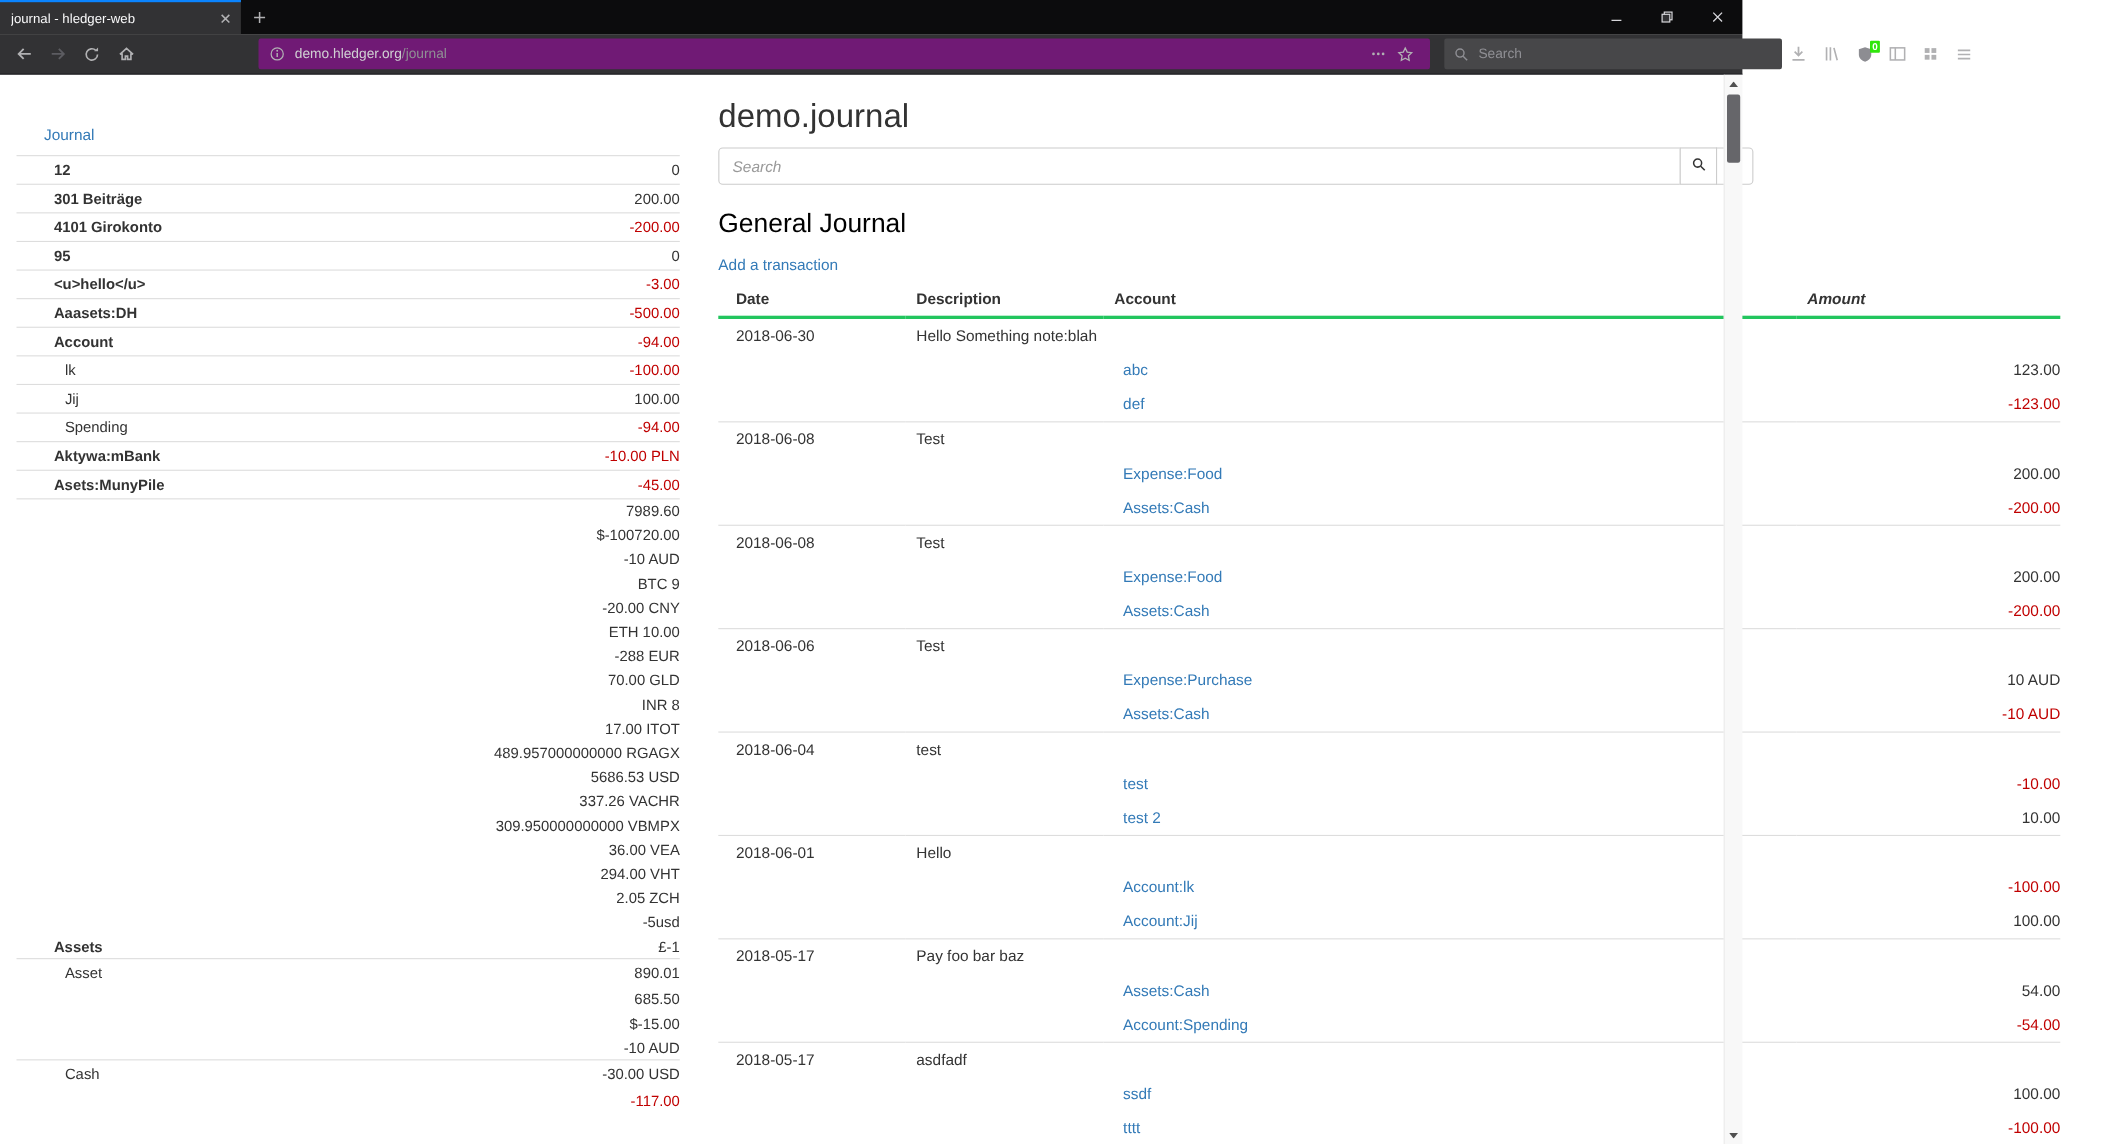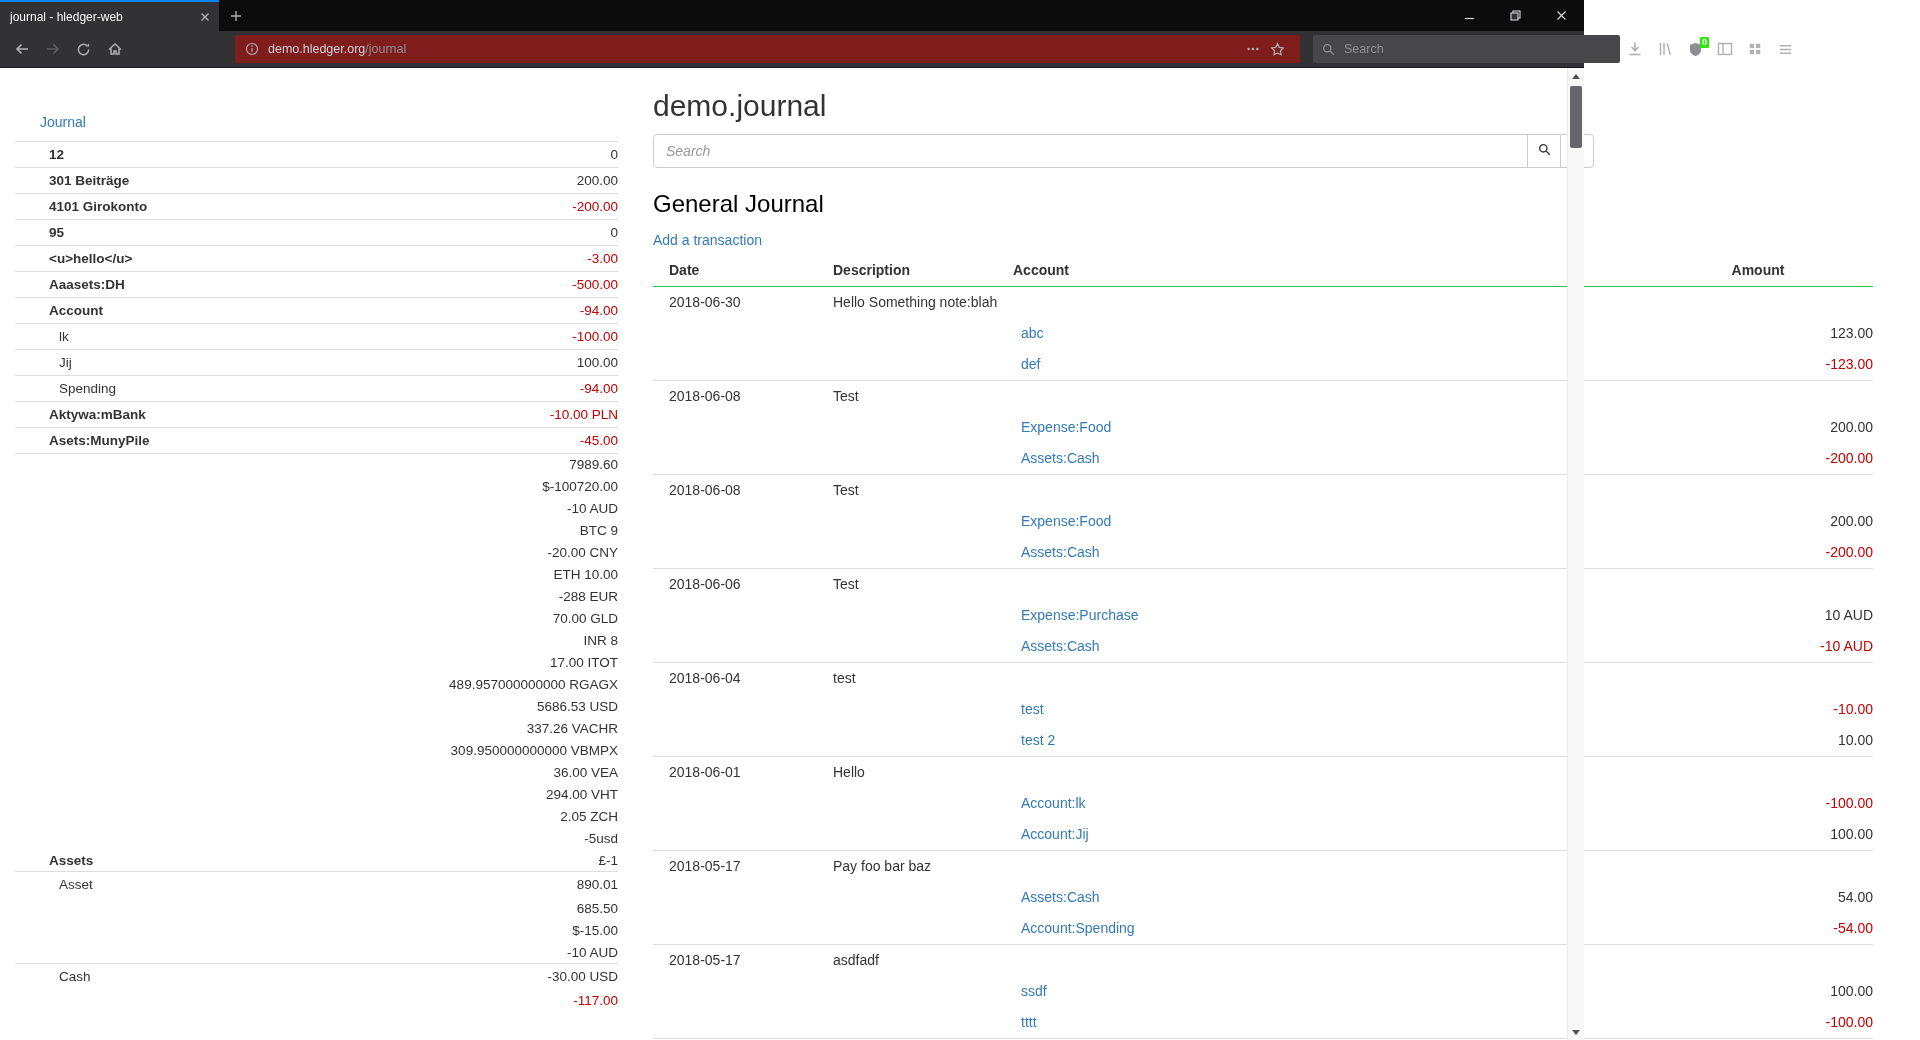--- a/index.html
+++ b/index.html
@@ -15,21 +15,21 @@
   .tab-close{color:#b1b1b3;display:flex;padding:3px;cursor:pointer;}
   .newtab{color:#b1b1b3;display:flex;align-items:center;padding:0 11px;cursor:pointer;}
   .win-controls{position:absolute;right:0;top:0;height:31px;display:flex;}
   .win-btn{width:46px;display:flex;align-items:center;justify-content:center;color:#d7d7db;cursor:pointer;}
 
   .toolbar{position:absolute;top:31px;left:0;width:100%;height:37px;background:#323234;
            border-bottom:1px solid #16161a;display:flex;align-items:center;padding:0 6px;box-sizing:border-box;}
   .nav-btn{width:31px;height:29px;display:flex;align-items:center;justify-content:center;
            color:#b1b1b3;border-radius:2px;cursor:pointer;flex:none;}
   .nav-btn.disabled{color:#5c5c61;}
-  .urlbar{margin-left:105px;width:1065px;height:28px;background:#7f1d1d;border-radius:2px;
+  .urlbar{margin-left:105px;width:1065px;height:28px;background:#701a75;border-radius:2px;
           display:flex;align-items:center;padding:0 10px;box-sizing:border-box;font-size:12.5px;
           color:#b1b1b3;cursor:text;flex:none;}
   .info-icon{display:flex;margin-right:9px;color:#b1b1b3;}
   .url-domain{color:#d0d0d3;}
   .url-path{color:#8f8f94;}
   .ub-spacer{flex:1;}
   .ub-ico{display:flex;color:#b1b1b3;padding:0 5px;cursor:pointer;}
   .chrome-search{margin-left:13px;width:307px;height:28px;background:#474749;border-radius:2px;
                  display:flex;align-items:center;padding:0 9px;box-sizing:border-box;gap:7px;flex:none;}
   .chrome-search .cs-ico{display:flex;color:#8f8f94;}
@@ -65,23 +65,23 @@
   .search-input::placeholder{color:#999;font-style:italic;}
   .sg-btn{width:34px;height:34px;background:#fff;border:1px solid #ccc;margin-left:-1px;
           display:flex;align-items:center;justify-content:center;font-size:14px;color:#333;
           cursor:pointer;font-family:inherit;padding:0;}
   .sg-btn.last{border-radius:0 4px 4px 0;}
   .section-title{margin:22px 0 0 0;font-size:24px;font-weight:400;line-height:28px;color:#000000;}
   .add-link{display:inline-block;margin-top:14px;font-size:14px;color:var(--link);
             text-decoration:none;cursor:pointer;}
   .journal{width:100%;border-collapse:collapse;margin-top:6px;font-size:14px;color:#333;}
   .journal th{text-align:left;font-weight:bold;padding:5px 0 5px 10px;line-height:21px;
-              border-bottom:1px solid #22c55e;}
+              border-bottom:3px solid #22c55e;}
   .journal th:first-child{padding-left:16px;}
-  .journal th.th-amt{text-align:center;padding-right:0;}
+  .journal th.th-amt{text-align:left;padding-right:0;font-style:italic;}
   .journal td{padding:5px 0 5px 10px;line-height:21px;}
   .journal tr.bt td{border-top:1px solid #ddd;}
   .td-date{padding-left:16px !important;white-space:nowrap;}
   .td-acct{padding-left:18px !important;}
   .td-amt{text-align:right;padding-left:0 !important;padding-right:0 !important;white-space:nowrap;}
   .acct-link{color:var(--link);text-decoration:none;cursor:pointer;}
 
   
   .scrollbar{position:absolute;top:68px;right:0;width:17px;height:972px;background:#f8f8f8;
              border-left:1px solid #ebebeb;box-sizing:border-box;}

